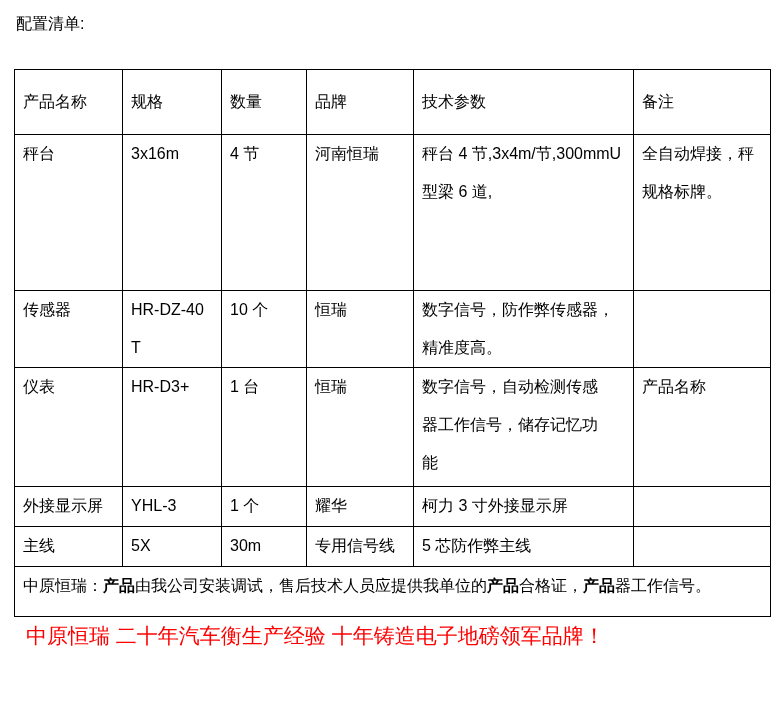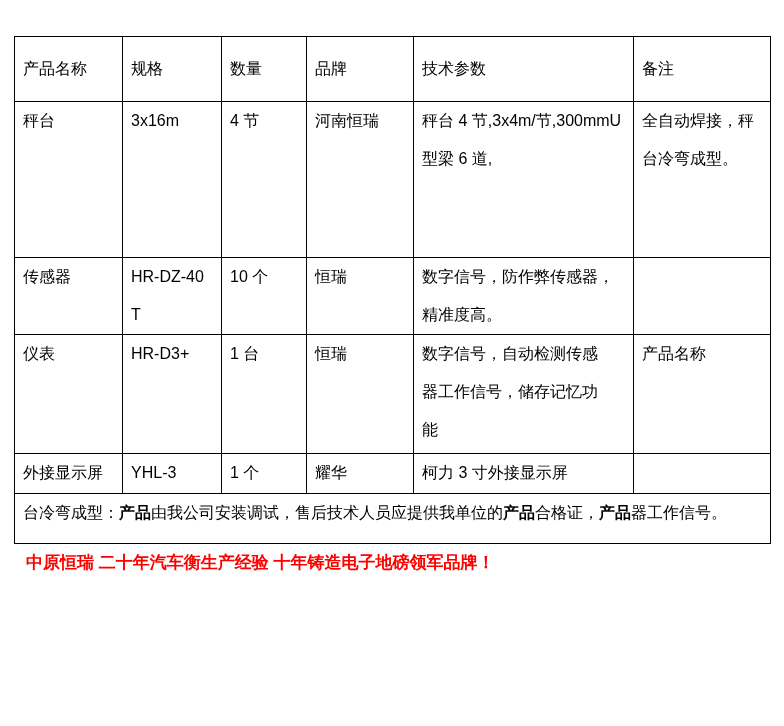--- a/index.html
+++ b/index.html
@@ -56,31 +56,32 @@
   td.footer-cell {
     vertical-align: top;
     padding-top: 2px;
   }
   td.footer-cell span.b {
     font-weight: bold;
     font-family: Liberation Serif, serif;
   }
   .slogan {
     margin: 9px 0 0 26px;
-    font-size: 17px;
-    font-weight: bold;
+    font-size: 21px;
+    font-weight: normal;
     line-height: 20px;
   }
 </style>
 </head>
 <body>
 
 <div class="page">
 
 
+  <div class="subtitle">配置清单:</div>
 
   <table class="list">
     <colgroup>
       <col style="width:108px">
       <col style="width:99px">
       <col style="width:85px">
       <col style="width:107px">
       <col style="width:220px">
       <col style="width:137px">
     </colgroup>
@@ -96,21 +97,21 @@
     </thead>
     <tbody>
       <tr style="height:156px">
         <td>秤台</td>
         <td>3x16m</td>
         <td>4 节</td>
         <td>河南恒瑞</td>
         <td>秤台 4 节,3x4m/节,300mmU
 型梁 6 道,</td>
         <td>全自动焊接，秤
-台冷弯成型。</td>
+规格标牌。</td>
       </tr>
       <tr style="height:71px">
         <td>传感器</td>
         <td>HR-DZ-40T</td>
         <td>10 个</td>
         <td>恒瑞</td>
         <td>数字信号，防作弊传感器，
 精准度高。</td>
         <td></td>
       </tr>
@@ -125,21 +126,29 @@
         <td>产品名称</td>
       </tr>
       <tr style="height:40px">
         <td>外接显示屏</td>
         <td>YHL-3</td>
         <td>1 个</td>
         <td>耀华</td>
         <td>柯力 3 寸外接显示屏</td>
         <td></td>
       </tr>
+      <tr style="height:40px">
+        <td>主线</td>
+        <td>5X</td>
+        <td>30m</td>
+        <td>专用信号线</td>
+        <td>5 芯防作弊主线</td>
+        <td></td>
+      </tr>
       <tr style="height:50px">
-        <td class="footer-cell" colspan="6"><span>台冷弯成型：</span><span class="b">产品</span><span>由我公司安装调试，售后技术人员应提供我单位的</span><span class="b">产品</span><span>合格证，</span><span class="b">产品</span><span>器工作信号。</span></td>
+        <td class="footer-cell" colspan="6"><span>中原恒瑞：</span><span class="b">产品</span><span>由我公司安装调试，售后技术人员应提供我单位的</span><span class="b">产品</span><span>合格证，</span><span class="b">产品</span><span>器工作信号。</span></td>
       </tr>
     </tbody>
   </table>
 
   <div class="slogan" style="color: rgb(255, 0, 0);">中原恒瑞 二十年汽车衡生产经验 十年铸造电子地磅领军品牌！</div>
 
 </div>
 
 </body></html>

